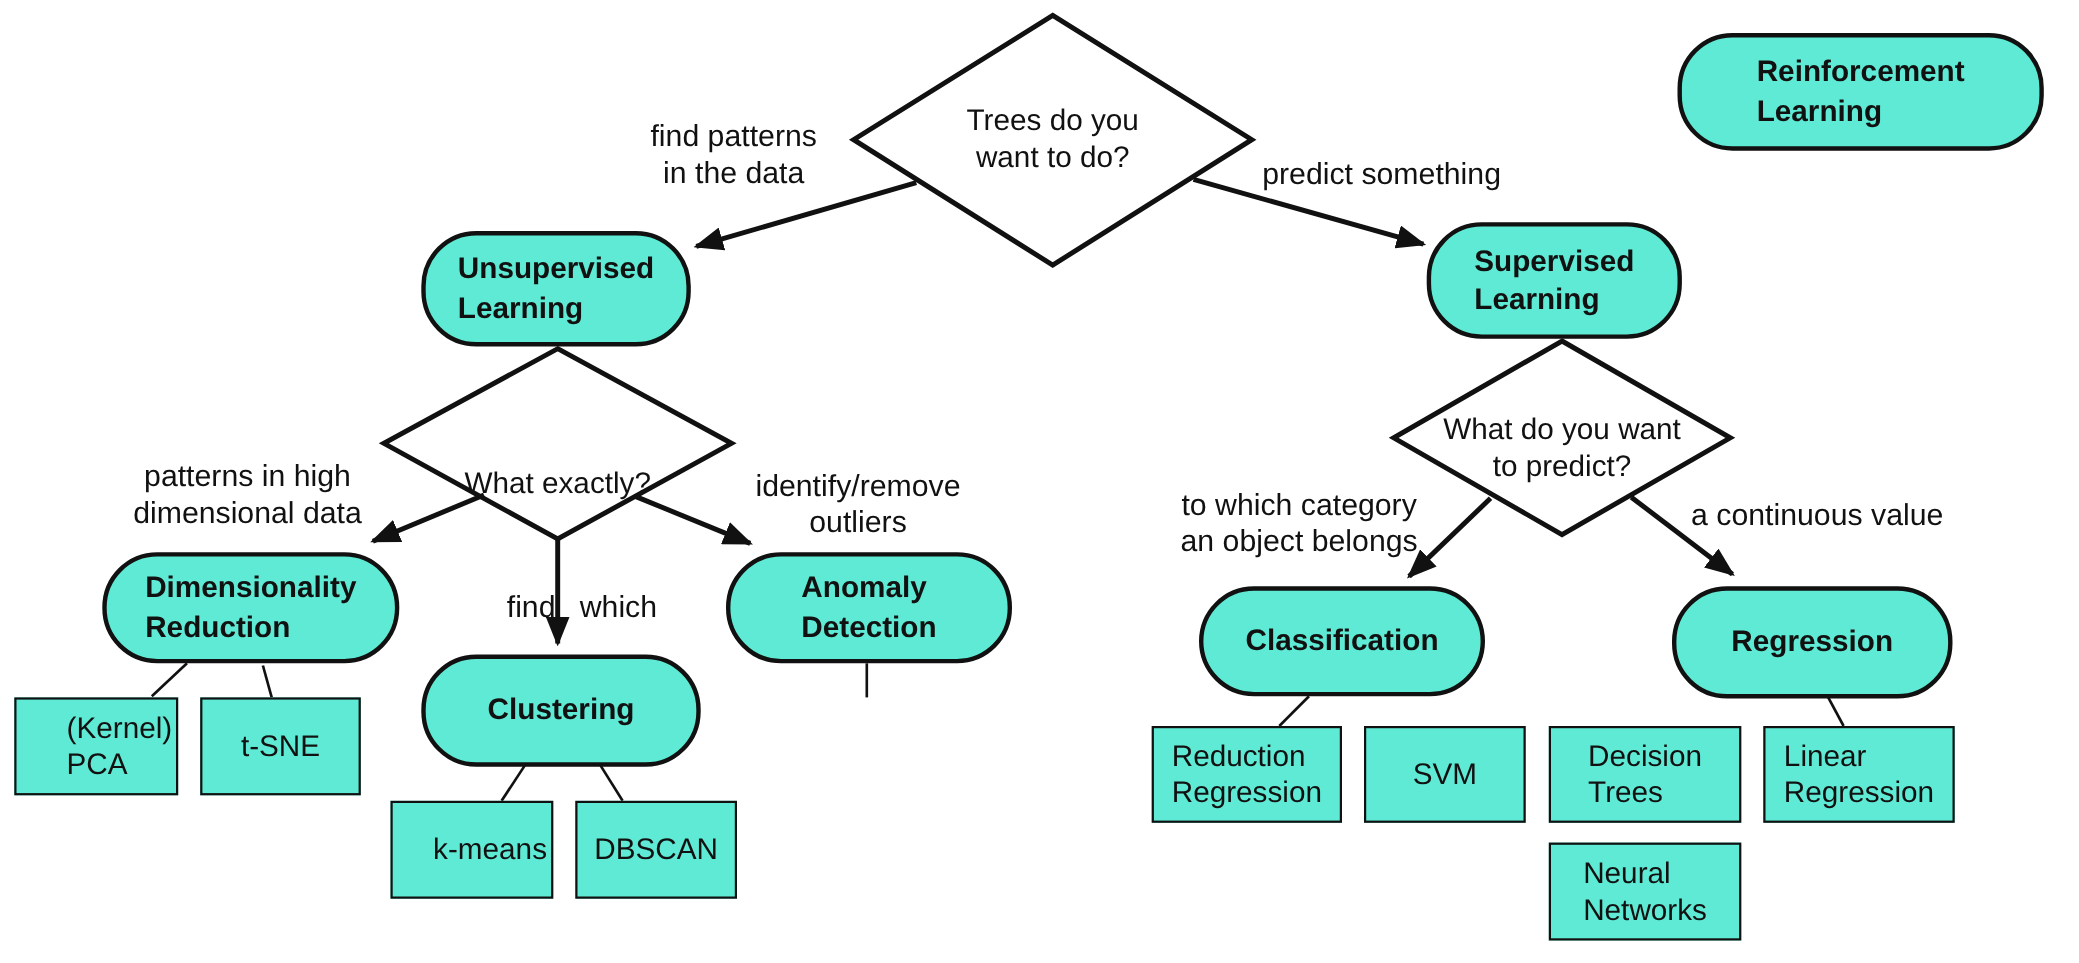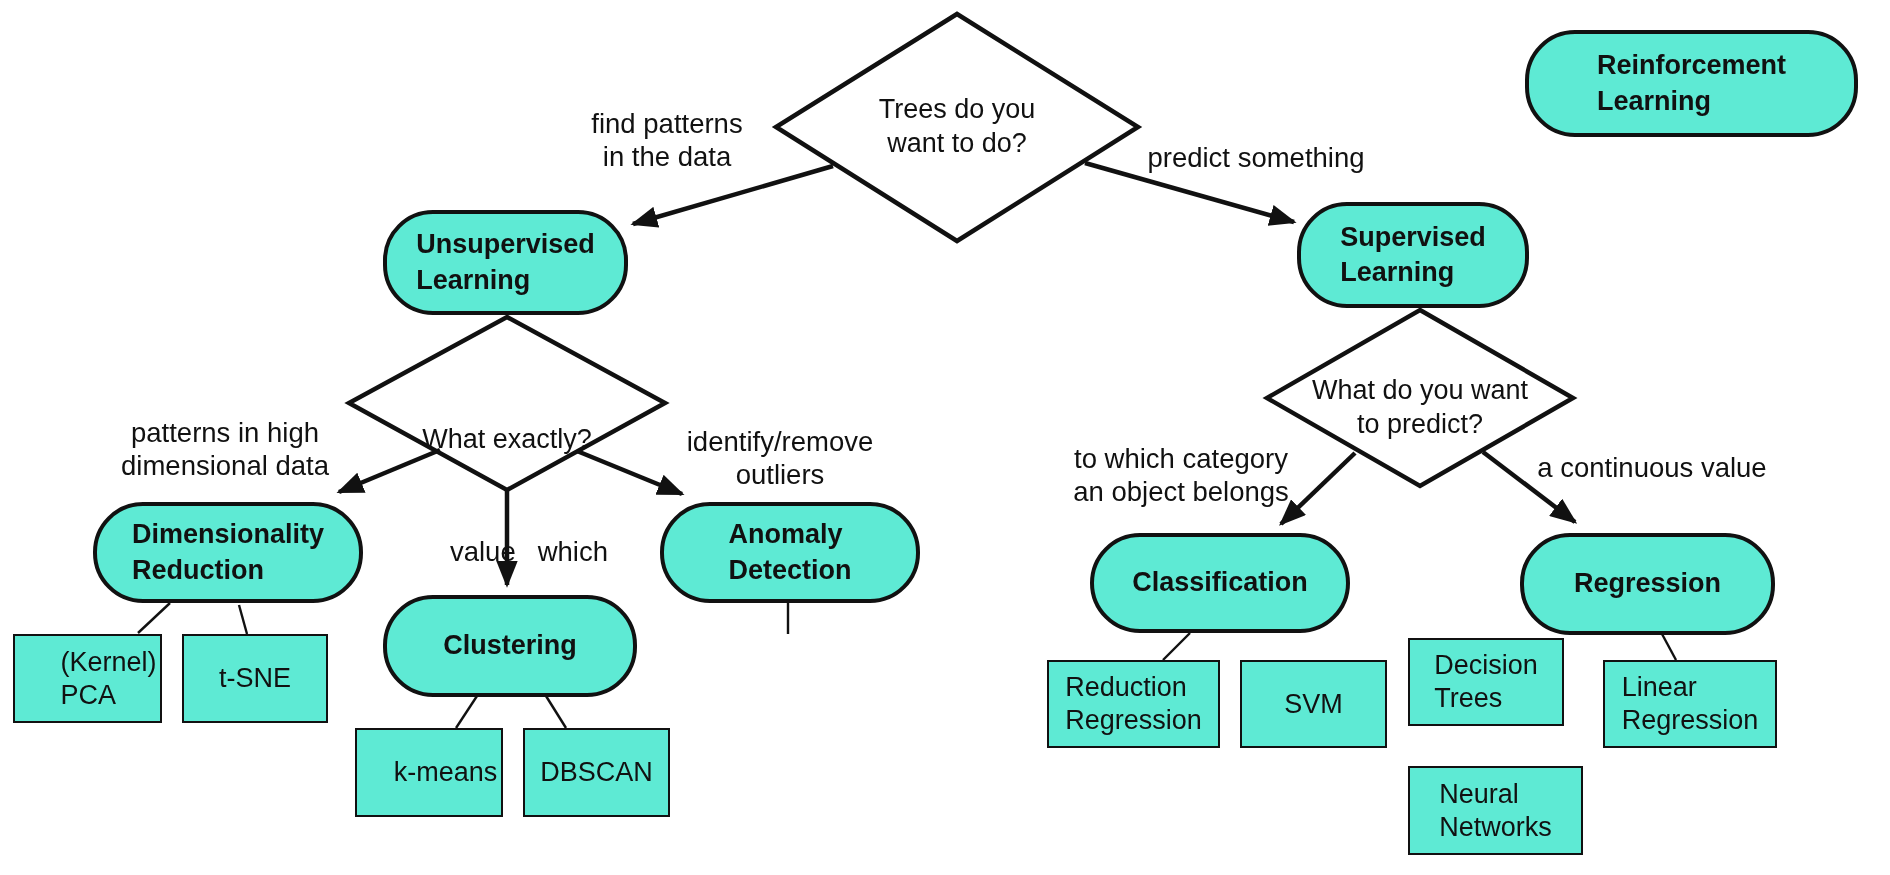--- a/index.html
+++ b/index.html
@@ -30,21 +30,21 @@
   #n-classification{left:1090px;top:533px;width:260px;height:100px;}
   #n-regression{left:1520px;top:533px;width:255px;height:102px;}
   
   #n-kpca{left:13px;top:634px;width:149px;height:89px;padding-left:42px;}
   #n-tsne{left:182px;top:634px;width:146px;height:89px;}
   #n-kmeans{left:355px;top:728px;width:148px;height:89px;padding-left:33px;}
   #n-dbscan{left:523px;top:728px;width:147px;height:89px;}
   #n-gamma{left:715px;top:634px;width:148px;height:88px;}
   #n-logreg{left:1047px;top:660px;width:173px;height:88px;}
   #n-svm{left:1240px;top:660px;width:147px;height:88px;}
-  #n-dtrees{left:1408px;top:638px;width:156px;height:88px;}
+  #n-dtrees{left:1408px;top:660px;width:175px;height:88px;}
   #n-knn{left:1240px;top:766px;width:147px;height:89px;}
   #n-neural{left:1408px;top:766px;width:175px;height:89px;}
   #n-linreg{left:1603px;top:660px;width:174px;height:88px;}
   
   #t-root{left:817px;top:85px;width:280px;height:84px;}
   #t-exactly{left:367px;top:387px;width:280px;height:34px;margin-top:36px;}
   #t-predict{left:1280px;top:366px;width:280px;height:84px;}
   
   #l-findpatterns{left:552px;top:107px;width:230px;}
   #l-predictsomething{left:1126px;top:141px;width:260px;}
@@ -121,21 +121,21 @@
   <div class="dtext" id="t-exactly">What exactly?</div>
   <div class="dtext" id="t-predict">What do you want
 to predict?</div>
 
   <div class="elabel" id="l-findpatterns">find patterns
 in the data</div>
   <div class="elabel" id="l-predictsomething">predict something</div>
   <div class="elabel" id="l-highdim">patterns in high
 dimensional data</div>
   <div class="split-label" id="l-findgroups">
-    <span>value</span>
+    <span>find</span>
     <span>which</span>
   </div>
   <div class="elabel" id="l-outliers">identify/remove
 outliers</div>
   <div class="elabel" id="l-category">to which category
 an object belongs</div>
   <div class="elabel" id="l-continuous">a continuous value</div>
 
 </div>
 

